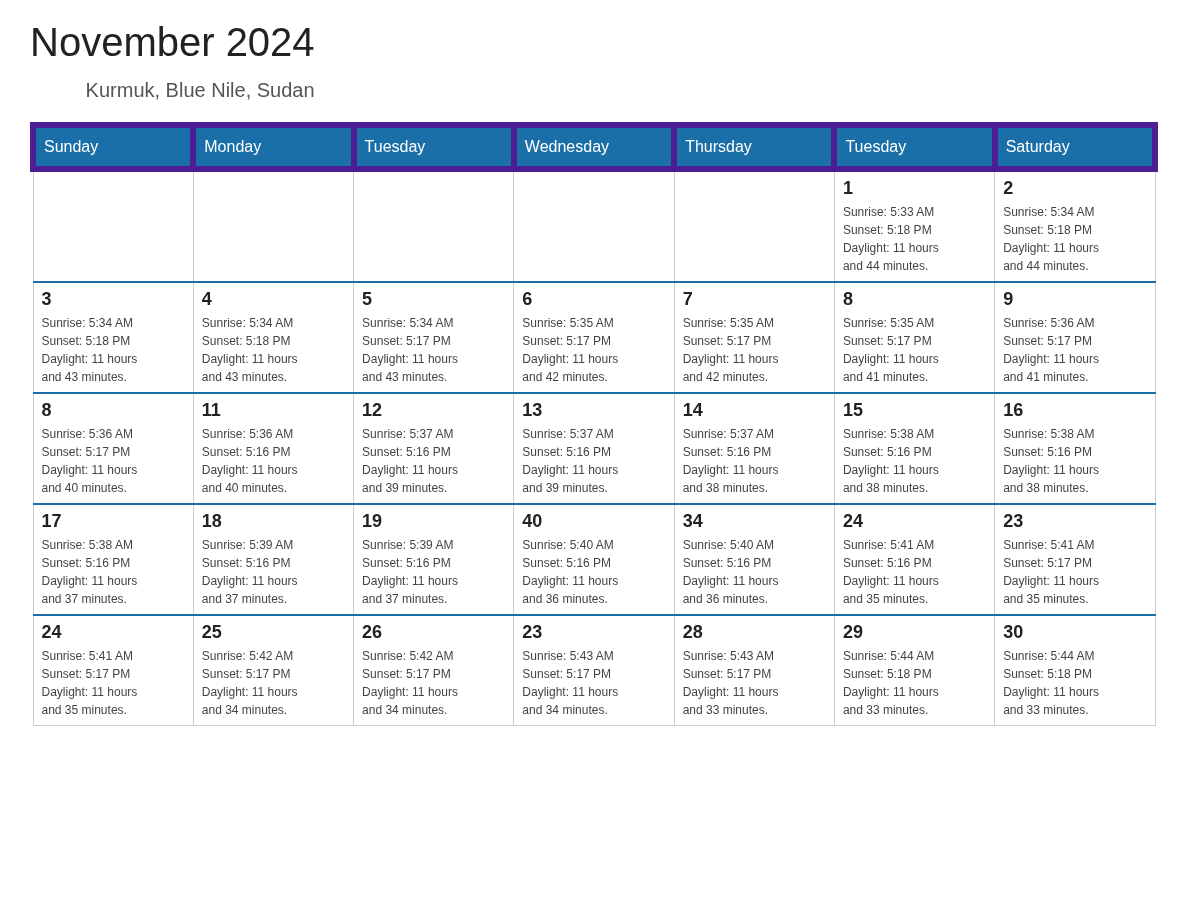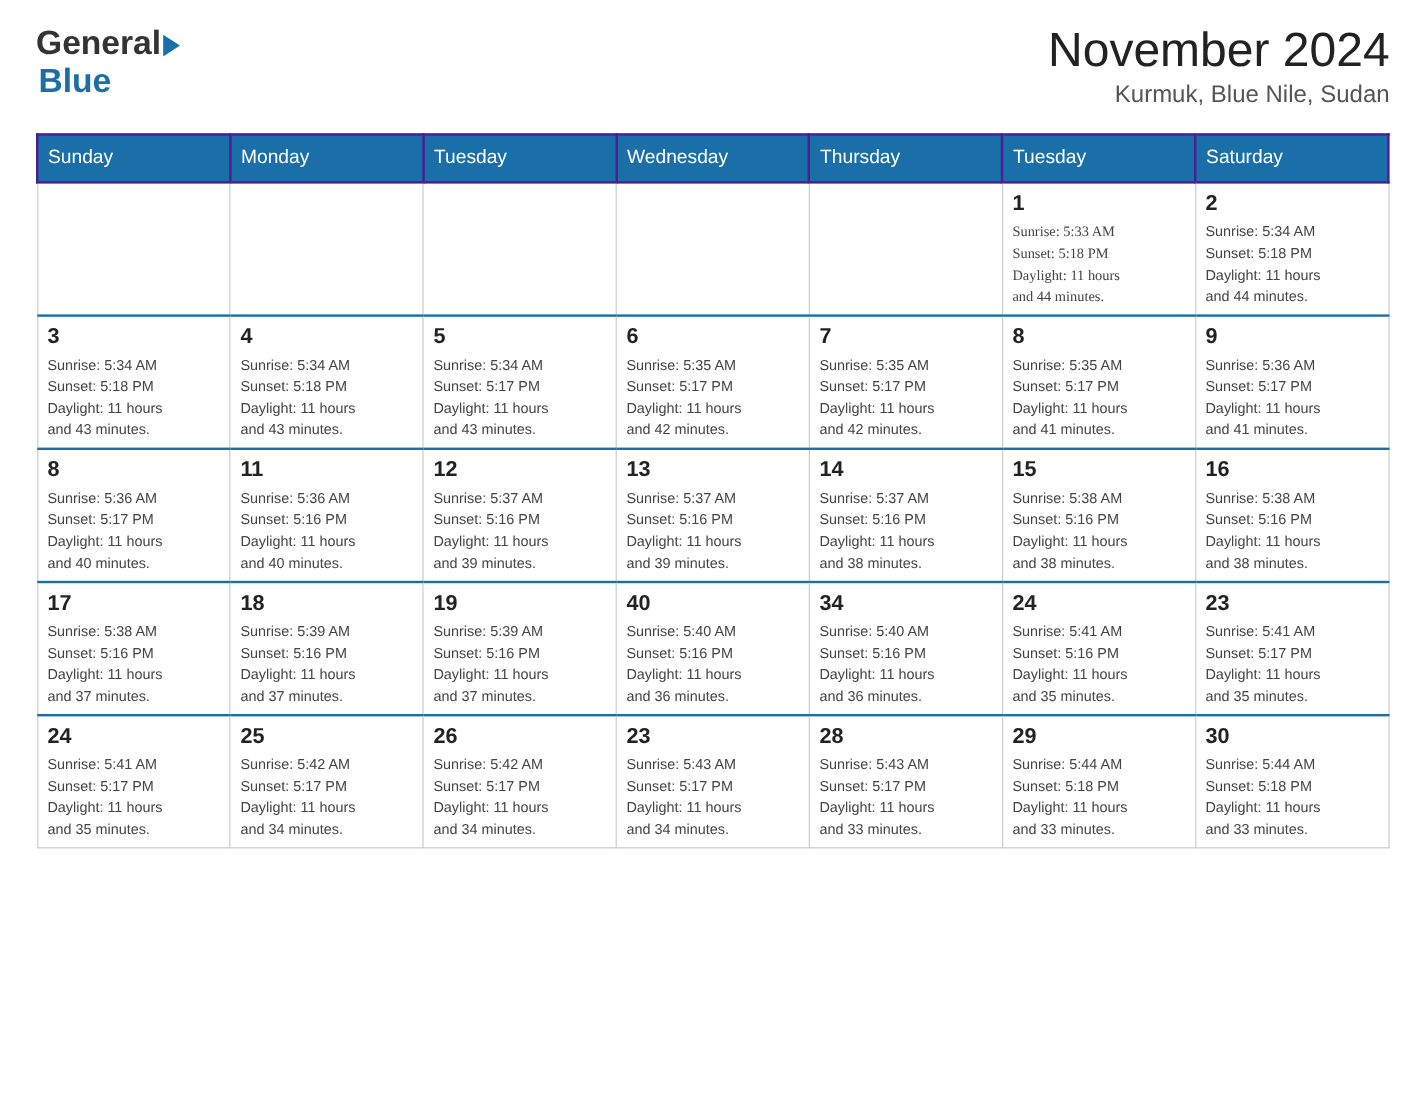--- a/index.html
+++ b/index.html
@@ -50,34 +50,34 @@
     }
     .month-title {
       font-size: 40px;
       font-weight: normal;
       color: #222;
       line-height: 1.1;
     }
     .location {
       font-size: 20px;
       color: #555;
-      margin-top: 4px;
+      margin-top: 15px;
     }
     .calendar {
       width: 100%;
       border-collapse: collapse;
     }
     .calendar thead th {
       background-color: #1a6fa8;
       color: #fff;
       font-size: 16px;
       font-weight: normal;
       padding: 10px 8px;
       text-align: left;
-      border: 2px solid #4c1d95;
+      border: 6px solid #4c1d95;
     }
     .calendar tbody td {
       vertical-align: top;
       border: 1px solid #ccc;
       padding: 6px 8px;
       width: 14.28%;
       min-height: 110px;
       height: 110px;
       background: #fff;
     }
@@ -97,27 +97,20 @@
       line-height: 1.5;
     }
     .empty-cell {
       background: #f9f9f9;
     }
   </style>
 </head>
 <body>
 
 <div class="header">
-  <div class="logo">
-    <div class="logo-top">
-      <span>General</span>
-      <span class="logo-arrow"></span>
-    </div>
-    <span class="logo-blue">Blue</span>
-  </div>
   <div class="title-section">
     <div class="month-title">November 2024</div>
     <div class="location">Kurmuk, Blue Nile, Sudan</div>
   </div>
 </div>
 
 <table class="calendar">
   <thead>
     <tr>
     <th>Sunday</th>
@@ -131,21 +124,21 @@
   </thead>
   <tbody id="calendar-body">
   <tr>
         <td class="empty-cell"></td>
         <td class="empty-cell"></td>
         <td class="empty-cell"></td>
         <td class="empty-cell"></td>
         <td class="empty-cell"></td>
         <td>
           <span class="day-number">1</span>
-          <div class="day-info" style="white-space: pre-line; font-family: Liberation Serif, serif;">Sunrise: 5:33 AM
+          <div class="day-info" style="white-space: pre-line;">Sunrise: 5:33 AM
 Sunset: 5:18 PM
 Daylight: 11 hours
 and 44 minutes.</div>
         </td>
         <td>
           <span class="day-number">2</span>
           <div class="day-info" style="white-space: pre-line;">Sunrise: 5:34 AM
 Sunset: 5:18 PM
 Daylight: 11 hours
 and 44 minutes.</div>

